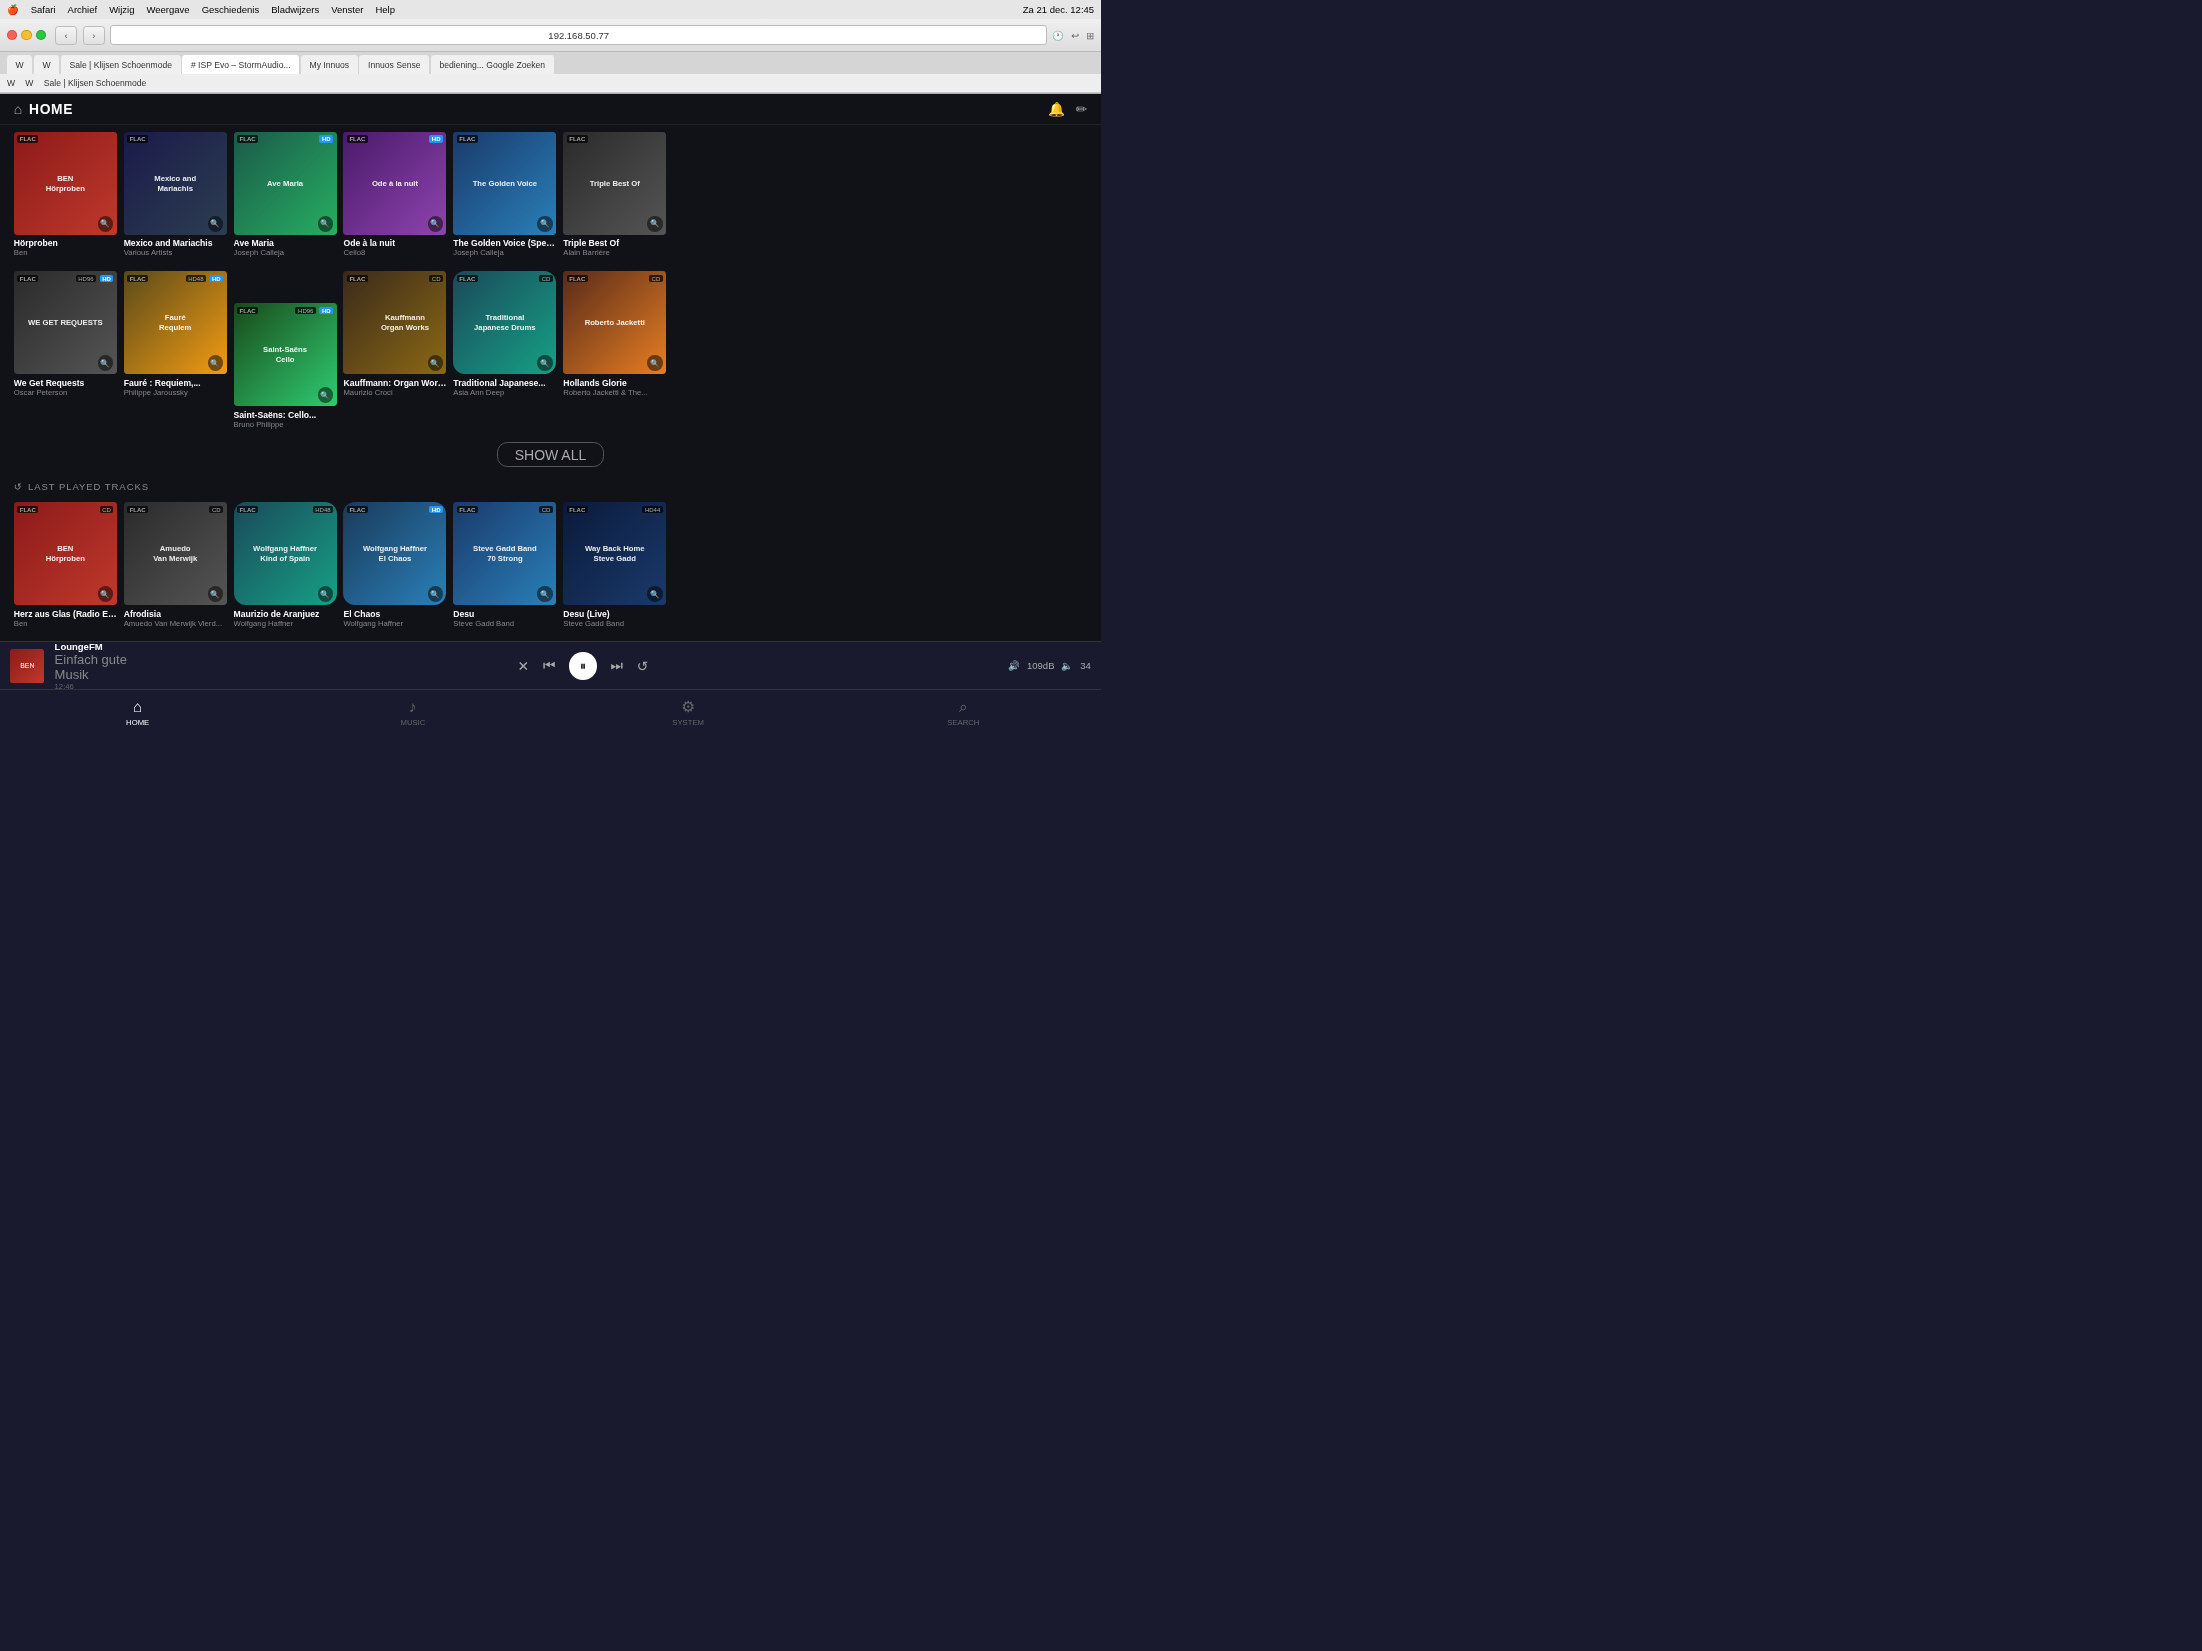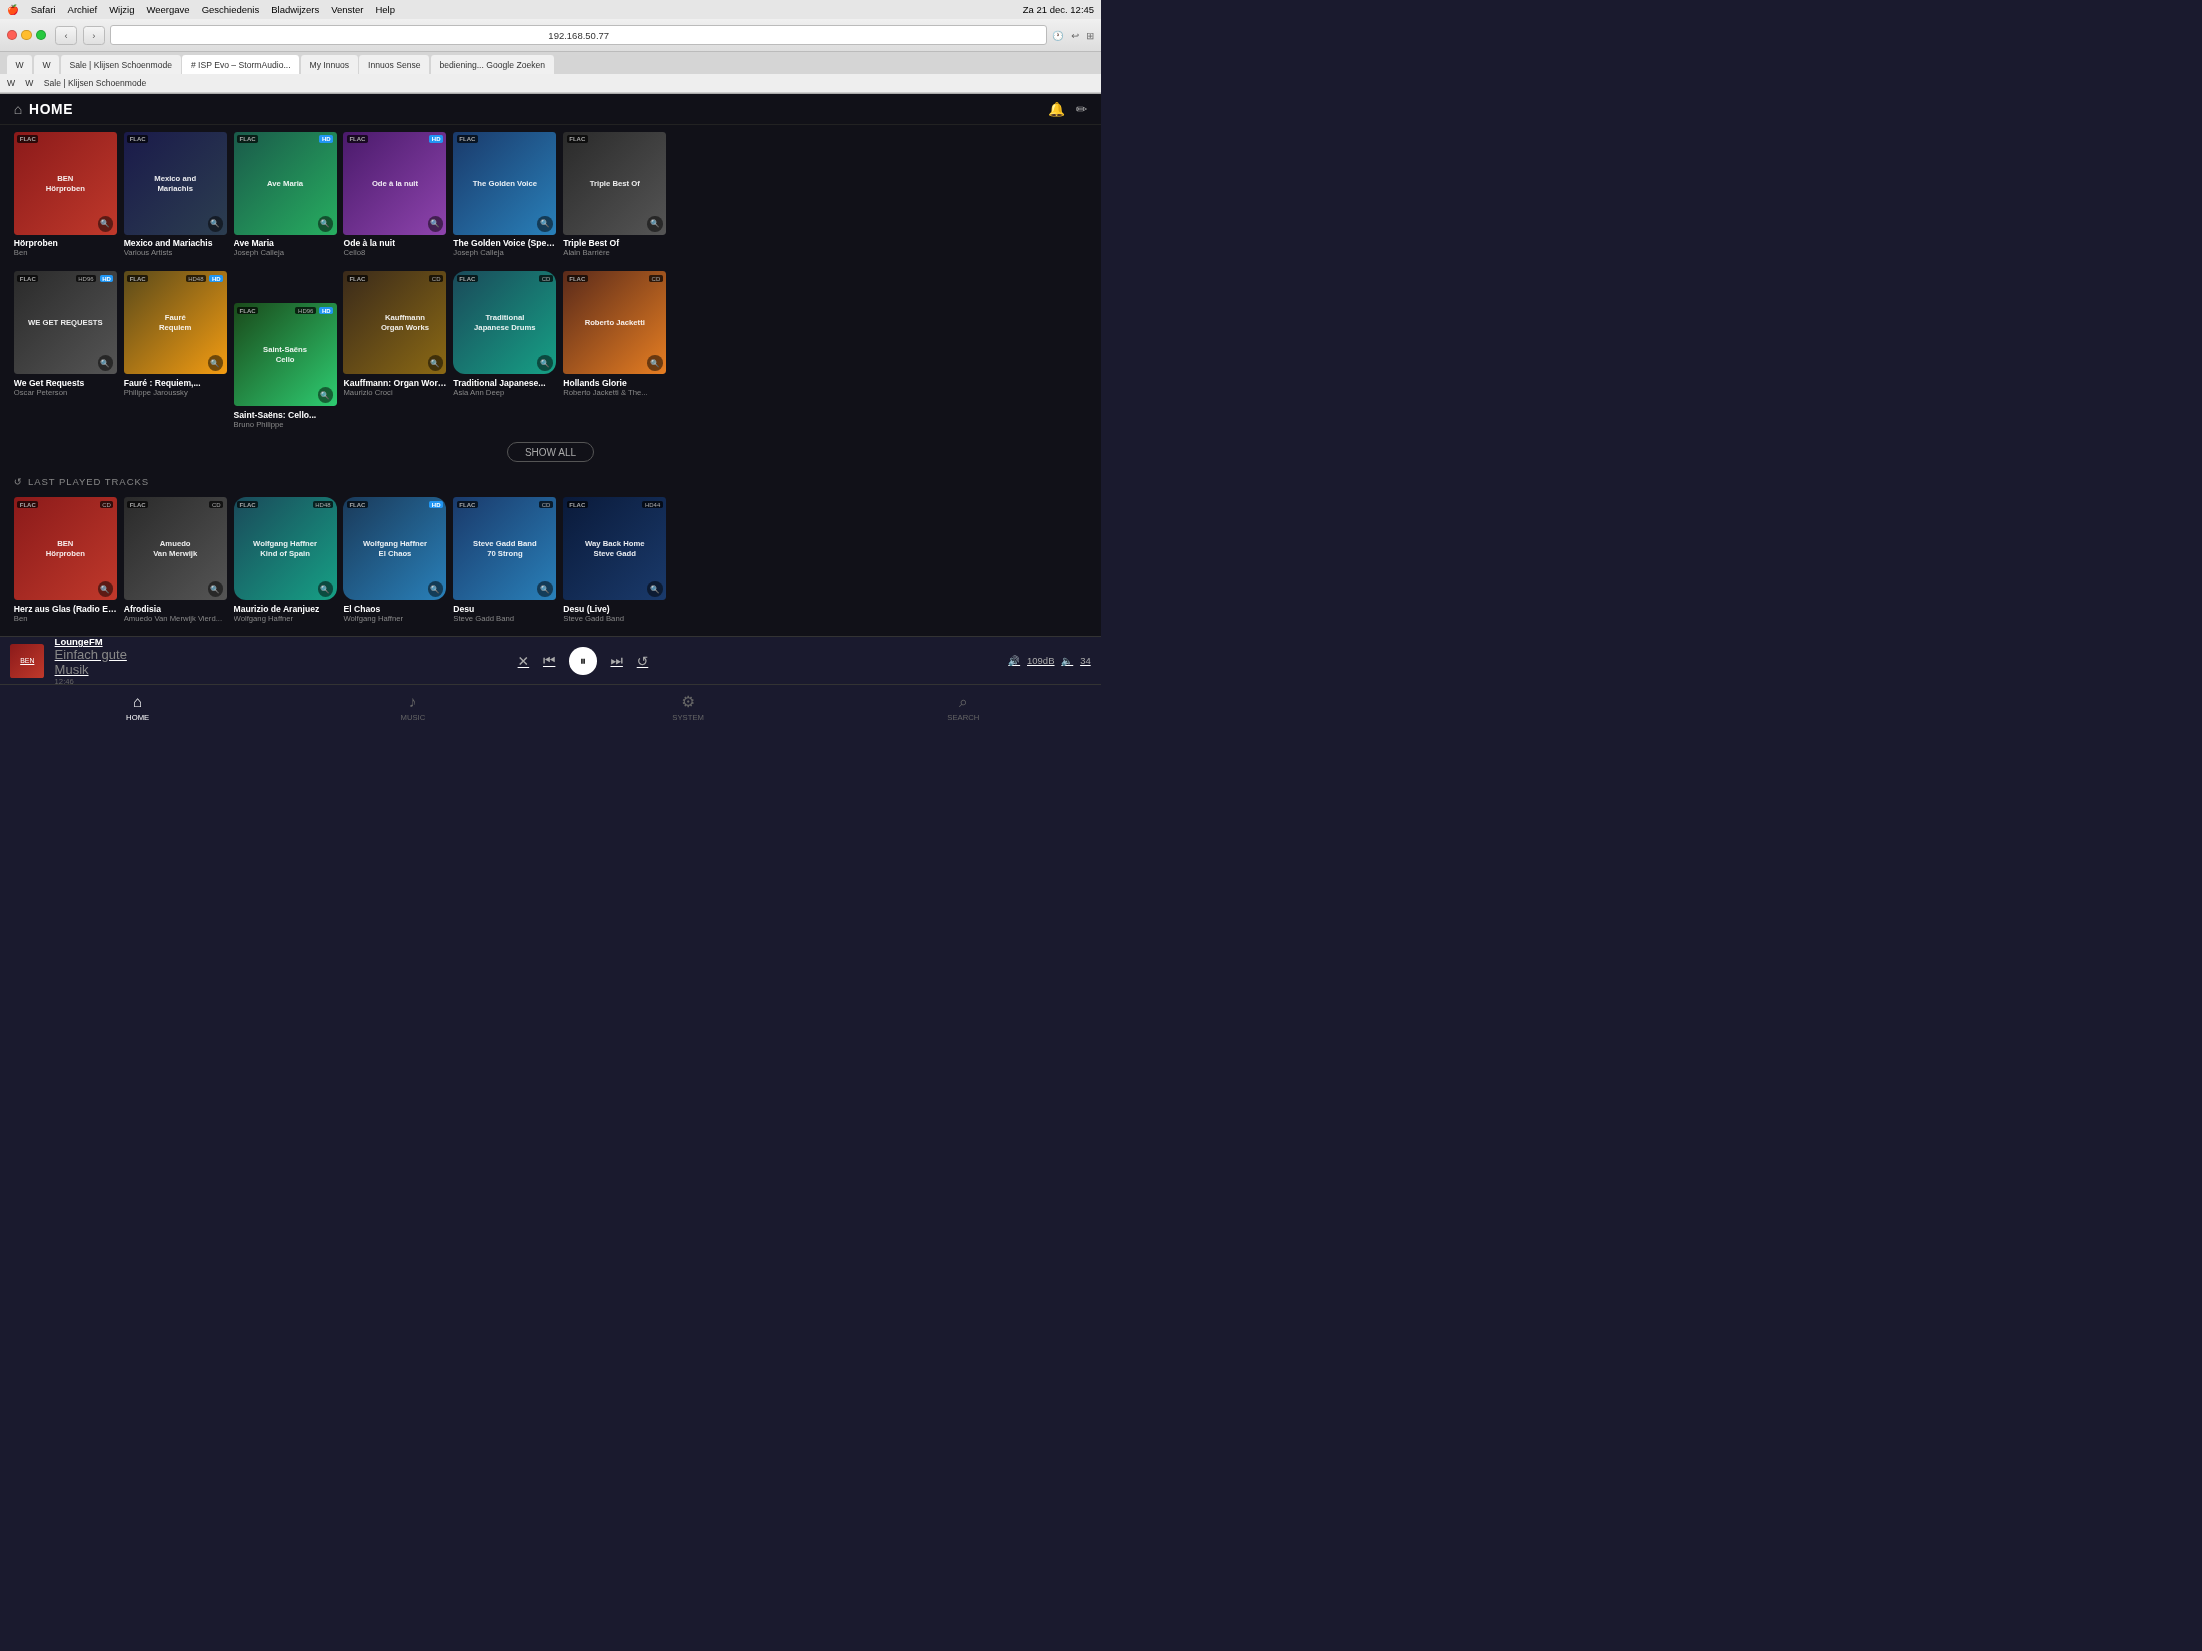--- a/index.html
+++ b/index.html
@@ -251,37 +251,36 @@
       justify-content: center;
       padding: 6.9px;
     }
 
     .show-all-btn button {
       background: transparent;
       border: 0.9px solid #555;
       color: #aaa;
       padding: 3.4px 17px;
       border-radius: 10.3px;
-      font-size: 10px;
+      font-size: 14px;
       cursor: pointer;
     }
 
     
     .last-played-section { padding-bottom: 6.9px; }
 
     
     .now-playing {
       background: #1a1a2e;
       border-top: 0.9px solid #333;
       height: 48px;
       display: flex;
       align-items: center;
       padding: 0 10.3px;
       gap: 10.3px;
-      text-decoration: underline;
     }
 
     .now-playing-art {
       width: 34px; height: 34px;
       background: linear-gradient(135deg, #c0392b, #e74c3c);
       border-radius: 2.6px;
       flex-shrink: 0;
     }
 
     .now-playing-info { flex: 0 0 103px; }

